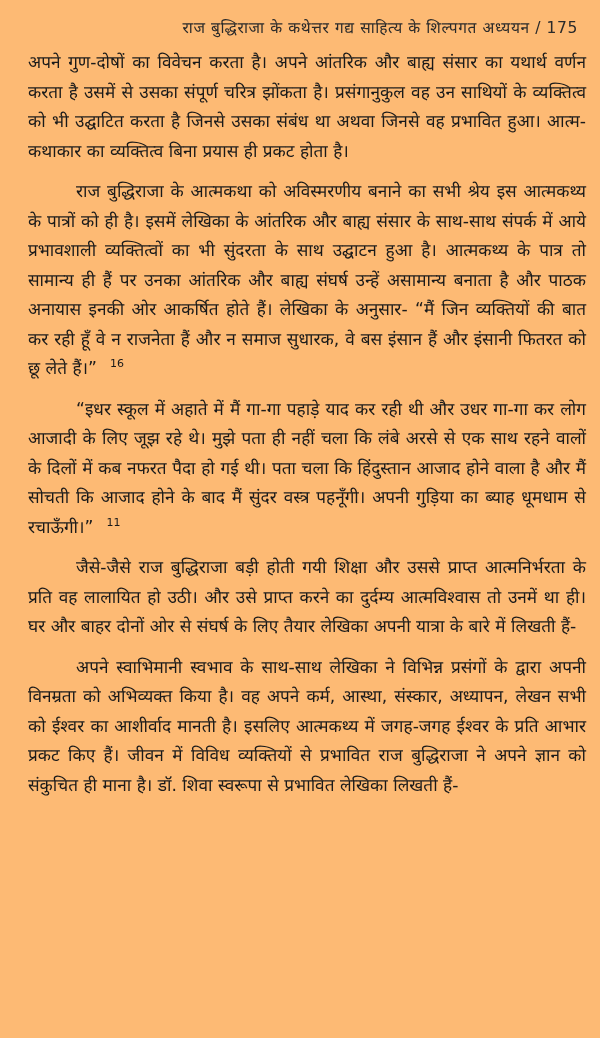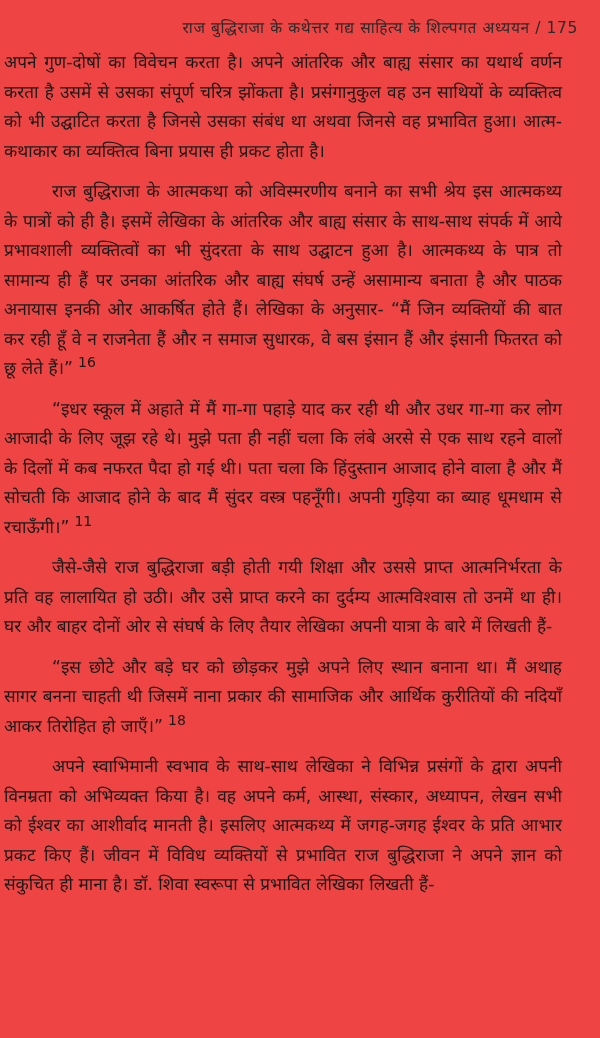--- a/index.html
+++ b/index.html
@@ -14,61 +14,61 @@
       position: relative;
       font-family: "DejaVu Sans", "Liberation Sans", sans-serif;
       color: #1a1a1a;
     }
     .page {
       position: absolute;
       left: 0;
       top: 0;
       width: 600px;
       height: 1038px;
-      background: #ef4444;
+      background: #fdba74;
     }
     .running-header {
       position: absolute;
       top: 16px;
       right: 22px;
       left: 20px;
       text-align: right;
       font-size: 15.5px;
       letter-spacing: 0.6px;
       color: #2a2a2a;
       white-space: nowrap;
     }
     .body-text {
       position: absolute;
       top: 48px;
-      left: 4px;
+      left: 28px;
       width: 558px;
       font-size: 17.2px;
       line-height: 29.5px;
       text-align: justify;
       color: #1a1a1a;
     }
     .para {
       margin: 0 0 11px 0;
       text-indent: 0;
     }
     .para.indent {
       text-indent: 48px;
     }
     .para.quote {
       text-indent: 48px;
     }
     .para.noindent {
       text-indent: 0;
     }
     sup.fn {
-      font-size: 14px;
+      font-size: 11px;
       vertical-align: super;
       line-height: 0;
-      margin-left: 5px;
+      margin-left: 13px;
     }
   </style>
 </head>
 <body>
 
 <div class="page">
 
   <div class="running-header">
     <span>राज बुद्धिराजा के कथेत्तर गद्य साहित्य के शिल्पगत अध्ययन</span><span> / </span><span>175</span>
   </div>
@@ -77,18 +77,17 @@
 
     <p class="para noindent"><span>अपने गुण-दोषों का विवेचन करता है। अपने आंतरिक और बाह्य संसार का यथार्थ वर्णन करता है उसमें से उसका संपूर्ण चरित्र झोंकता है। प्रसंगानुकुल वह उन साथियों के व्यक्तित्व को भी उद्घाटित करता है जिनसे उसका संबंध था अथवा जिनसे वह प्रभावित हुआ। आत्म-कथाकार का व्यक्तित्व बिना प्रयास ही प्रकट होता है।</span></p>
 
     <p class="para indent"><span>राज बुद्धिराजा के आत्मकथा को अविस्मरणीय बनाने का सभी श्रेय इस आत्मकथ्य के पात्रों को ही है। इसमें लेखिका के आंतरिक और बाह्य संसार के साथ-साथ संपर्क में आये प्रभावशाली व्यक्तित्वों का भी सुंदरता के साथ उद्घाटन हुआ है। आत्मकथ्य के पात्र तो सामान्य ही हैं पर उनका आंतरिक और बाह्य संघर्ष उन्हें असामान्य बनाता है और पाठक अनायास इनकी ओर आकर्षित होते हैं। लेखिका के अनुसार- “मैं जिन व्यक्तियों की बात कर रही हूँ वे न राजनेता हैं और न समाज सुधारक, वे बस इंसान हैं और इंसानी फितरत को छू लेते हैं।”</span><sup class="fn">16</sup></p>
 
 
     <p class="para quote"><span>“इधर स्कूल में अहाते में मैं गा-गा पहाड़े याद कर रही थी और उधर गा-गा कर लोग आजादी के लिए जूझ रहे थे। मुझे पता ही नहीं चला कि लंबे अरसे से एक साथ रहने वालों के दिलों में कब नफरत पैदा हो गई थी। पता चला कि हिंदुस्तान आजाद होने वाला है और मैं सोचती कि आजाद होने के बाद मैं सुंदर वस्त्र पहनूँगी। अपनी गुड़िया का ब्याह धूमधाम से रचाऊँगी।”</span><sup class="fn">11</sup></p>
 
     <p class="para indent"><span>जैसे-जैसे राज बुद्धिराजा बड़ी होती गयी शिक्षा और उससे प्राप्त आत्मनिर्भरता के प्रति वह लालायित हो उठी। और उसे प्राप्त करने का दुर्दम्य आत्मविश्वास तो उनमें था ही। घर और बाहर दोनों ओर से संघर्ष के लिए तैयार लेखिका अपनी यात्रा के बारे में लिखती हैं-</span></p>
 
-    <p class="para quote"><span>“इस छोटे और बड़े घर को छोड़कर मुझे अपने लिए स्थान बनाना था। मैं अथाह सागर बनना चाहती थी जिसमें नाना प्रकार की सामाजिक और आर्थिक कुरीतियों की नदियाँ आकर तिरोहित हो जाएँ।”</span><sup class="fn">18</sup></p>
 
     <p class="para indent"><span>अपने स्वाभिमानी स्वभाव के साथ-साथ लेखिका ने विभिन्न प्रसंगों के द्वारा अपनी विनम्रता को अभिव्यक्त किया है। वह अपने कर्म, आस्था, संस्कार, अध्यापन, लेखन सभी को ईश्वर का आशीर्वाद मानती है। इसलिए आत्मकथ्य में जगह-जगह ईश्वर के प्रति आभार प्रकट किए हैं। जीवन में विविध व्यक्तियों से प्रभावित राज बुद्धिराजा ने अपने ज्ञान को संकुचित ही माना है। डॉ. शिवा स्वरूपा से प्रभावित लेखिका लिखती हैं-</span></p>
 
   </div>
 </div>
 
 </body></html>

